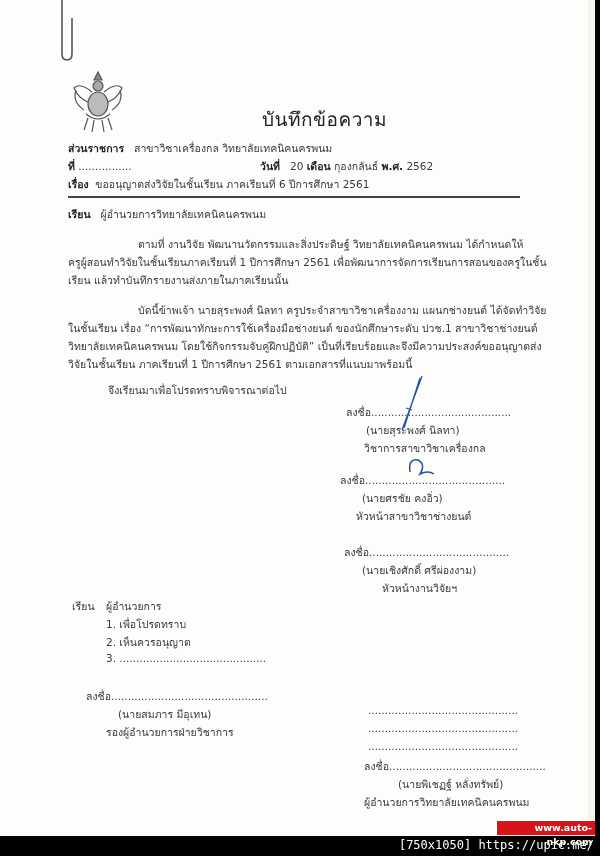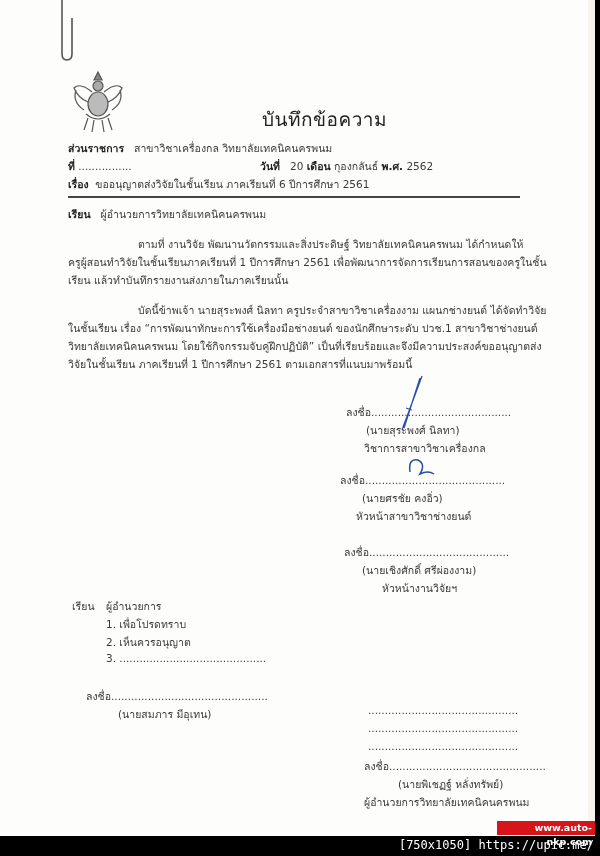--- a/index.html
+++ b/index.html
@@ -73,20 +73,21 @@
 
   <div class="t" style="left:138px;top:236px;">ตามที่ งานวิจัย พัฒนานวัตกรรมและสิ่งประดิษฐ์ วิทยาลัยเทคนิคนครพนม ได้กำหนดให้</div>
   <div class="t" style="left:68px;top:254px;">ครูผู้สอนทำวิจัยในชั้นเรียนภาคเรียนที่ 1 ปีการศึกษา 2561 เพื่อพัฒนาการจัดการเรียนการสอนของครูในชั้น</div>
   <div class="t" style="left:68px;top:272px;text-align:right;">เรียน แล้วทำบันทึกรายงานส่งภายในภาคเรียนนั้น</div>
 
   <div class="t" style="left:138px;top:302px;">บัดนี้ข้าพเจ้า นายสุระพงศ์  นิลทา  ครูประจำสาขาวิชาเครื่องงาม แผนกช่างยนต์ ได้จัดทำวิจัย</div>
   <div class="t" style="left:68px;top:320px;">ในชั้นเรียน เรื่อง “การพัฒนาทักษะการใช้เครื่องมือช่างยนต์ ของนักศึกษาระดับ ปวช.1 สาขาวิชาช่างยนต์</div>
   <div class="t" style="left:68px;top:338px;">วิทยาลัยเทคนิคนครพนม โดยใช้กิจกรรมจับคู่ฝึกปฏิบัติ”  เป็นที่เรียบร้อยและจึงมีความประสงค์ขออนุญาตส่ง</div>
   <div class="t" style="left:68px;top:356px;">วิจัยในชั้นเรียน ภาคเรียนที่ 1 ปีการศึกษา 2561   ตามเอกสารที่แนบมาพร้อมนี้</div>
 
+  <div class="t" style="left:108px;top:382px;">จึงเรียนมาเพื่อโปรดทราบพิจารณาต่อไป</div>
 
   <svg class="sig" style="left:396px;top:374px;width:30px;height:60px;" viewBox="0 0 30 60">
     <path d="M26 2 L6 56 M24 4 L8 54 M10 34 L16 36" stroke="#2b4fa8" stroke-width="1.3" fill="none"></path>
   </svg>
   <div class="t" style="left:346px;top:404px;">ลงชื่อ..........................................</div>
   <div class="t" style="left:366px;top:422px;">(นายสุระพงศ์  นิลทา)</div>
   <div class="t" style="left:364px;top:440px;">วิชาการสาขาวิชาเครื่องกล</div>
 
   <svg class="sig" style="left:406px;top:456px;width:30px;height:22px;" viewBox="0 0 30 22">
     <path d="M4 16 Q2 2 12 4 Q20 8 14 18 Q22 14 28 18" stroke="#2b4fa8" stroke-width="1.5" fill="none"></path>
@@ -99,20 +100,21 @@
   <div class="t" style="left:362px;top:562px;">(นายเชิงศักดิ์  ศรีผ่องงาม)</div>
   <div class="t" style="left:382px;top:580px;">หัวหน้างานวิจัยฯ</div>
 
   <div class="t" style="left:72px;top:598px;">เรียน</div>
   <div class="t" style="left:106px;top:598px;">ผู้อำนวยการ</div>
   <div class="t" style="left:106px;top:616px;">1. เพื่อโปรดทราบ</div>
   <div class="t" style="left:106px;top:634px;">2. เห็นควรอนุญาต</div>
   <div class="t" style="left:106px;top:652px;">3. ............................................</div>
   <div class="t" style="left:86px;top:688px;">ลงชื่อ...............................................</div>
   <div class="t" style="left:118px;top:706px;">(นายสมภาร  มีอุเทน)</div>
+  <div class="t" style="left:106px;top:724px;">รองผู้อำนวยการฝ่ายวิชาการ</div>
 
   <div class="t" style="left:368px;top:704px;">.............................................</div>
   <div class="t" style="left:368px;top:722px;">.............................................</div>
   <div class="t" style="left:368px;top:740px;">.............................................</div>
   <div class="t" style="left:364px;top:758px;">ลงชื่อ...............................................</div>
   <div class="t" style="left:398px;top:776px;">(นายพิเชฏฐ์  หลั่งทรัพย์)</div>
   <div class="t" style="left:364px;top:794px;">ผู้อำนวยการวิทยาลัยเทคนิคนครพนม</div>
 </div>
 
 <div class="wm">www.auto-nkp.com</div>

